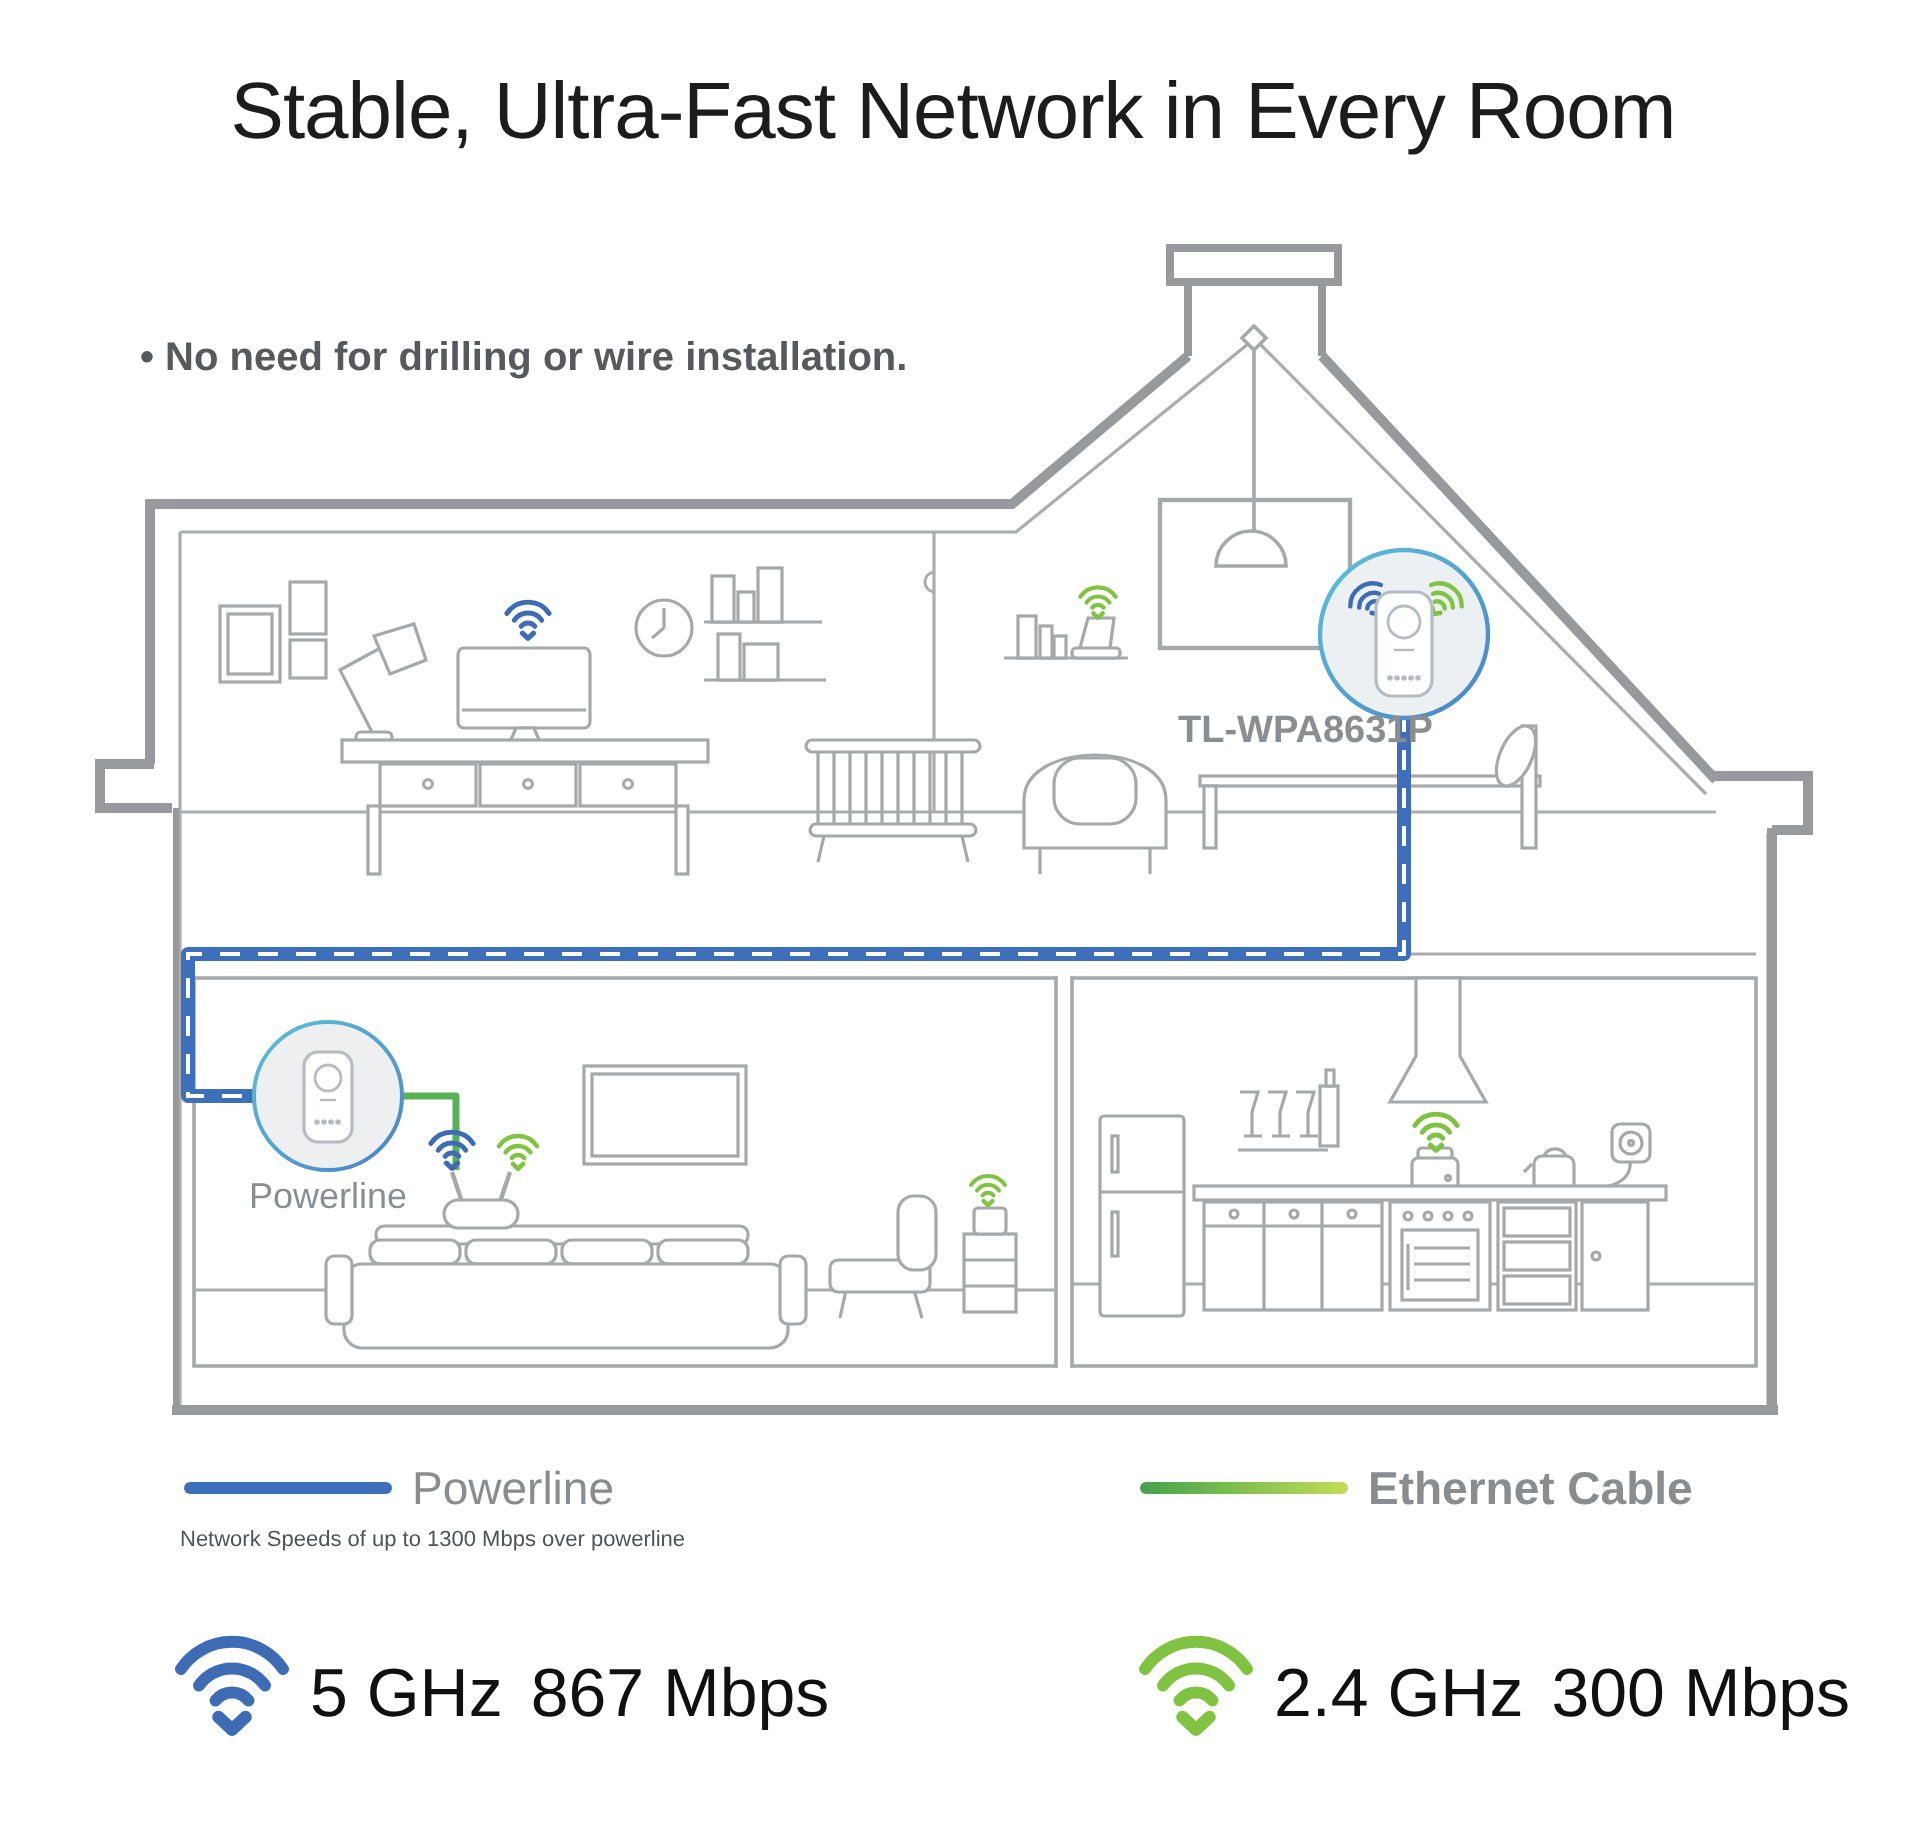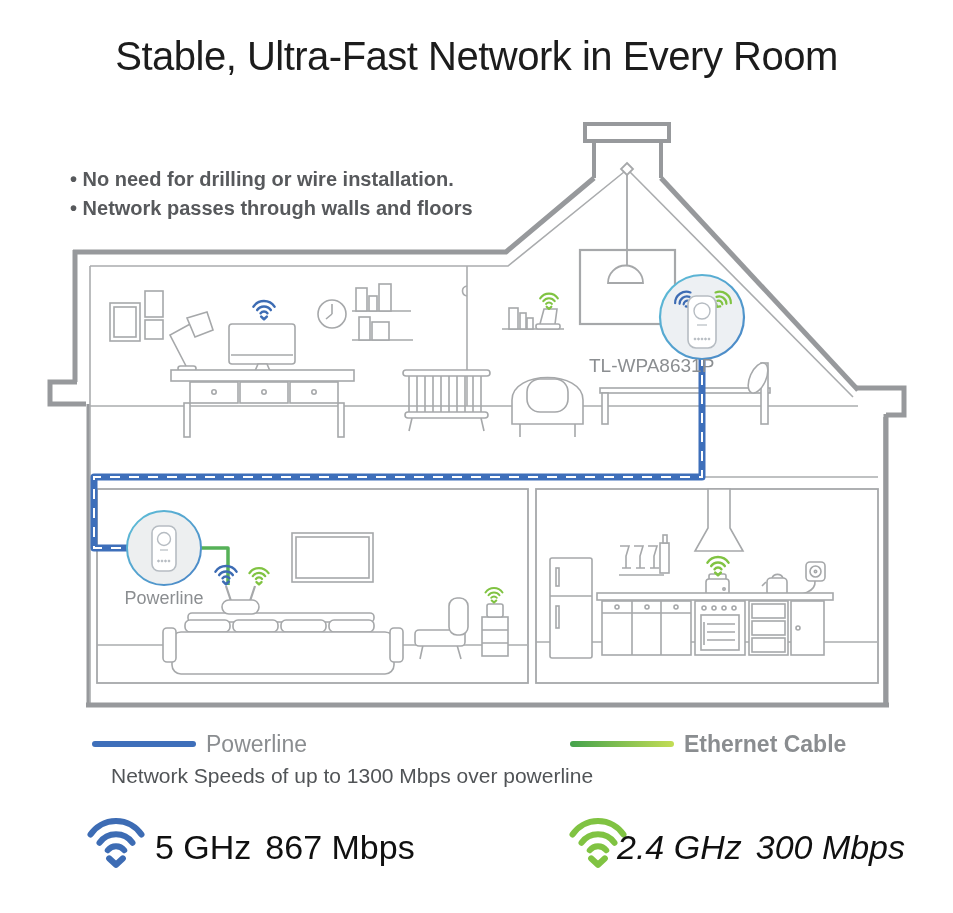--- a/index.html
+++ b/index.html
@@ -3,31 +3,31 @@
 <meta charset="utf-8">
 <style>
   html,body{margin:0;padding:0;background:#ffffff;}
   body{font-family:"Liberation Sans", sans-serif;}
   .stage{position:relative;width:953px;height:913px;background:#fff;overflow:hidden;}
   .stage svg{position:absolute;left:0;top:0;}
   .title{position:absolute;left:0;top:34px;width:953px;text-align:center;
          font-size:40px;font-weight:500;color:#1c1c1c;letter-spacing:-0.5px;}
   .bullets{position:absolute;left:70px;top:165px;font-size:20px;color:#57595c;line-height:28.5px;font-weight:bold;}
   .lbl{position:absolute;color:#8b8e91;}
-  .lbl-top{left:589px;top:355px;font-size:19px;}
+  .lbl-top{left:589px;top:355px;font-size:19px;font-weight:bold;}
   .lbl-bottom{left:104px;top:588px;width:120px;text-align:center;font-size:18px;}
   .legend-line{position:absolute;top:741px;width:104px;height:6px;border-radius:3px;}
   .legend-line.blue{left:92px;background:#3e6fba;}
   .legend-line.green{left:570px;background:linear-gradient(90deg,#44a24c,#c3dd55);}
   .legend-label{position:absolute;top:731px;font-size:23px;color:#8a8d90;}
   .legend-label.p{left:206px;} .legend-label.e{left:684px;font-weight:bold;}
-  .legend-note{position:absolute;left:90px;top:764px;font-size:21px;color:#515457;margin-left:21px;}
+  .legend-note{position:absolute;left:90px;top:764px;font-size:11px;color:#515457;}
   .speed{position:absolute;top:828px;font-size:34px;color:#101010;}
   .speed .rate{margin-left:14px;}
-  .speed.b5{left:155px;} .speed.b24{left:617px;font-style:italic;}
+  .speed.b5{left:155px;} .speed.b24{left:637px;}
 </style>
 </head>
 <body>
 
 <div class="stage">
 
   <svg width="953" height="913" viewBox="0 0 953 913">
     <defs>
       <linearGradient id="ringGrad" x1="0" y1="0" x2="1" y2="1">
         <stop offset="0" stop-color="#5fc0d8"></stop>
@@ -320,21 +320,20 @@
     </g>
     <g stroke="#80c342">
       <use href="#wifi" transform="translate(598,845) scale(1.5)"></use>
     </g>
   </svg>
 
   <div class="title">Stable, Ultra-Fast Network in Every Room</div>
 
   <div class="bullets">
     <div>• No need for drilling or wire installation.</div>
-    <div>• Network passes through walls and floors</div>
   </div>
 
   <div class="lbl lbl-top">TL-WPA8631P</div>
   <div class="lbl lbl-bottom">Powerline</div>
 
   <div class="legend-line blue"></div>
   <div class="legend-label p">Powerline</div>
   <div class="legend-line green"></div>
   <div class="legend-label e">Ethernet Cable</div>
   <div class="legend-note">Network Speeds of up to 1300 Mbps over powerline</div>

